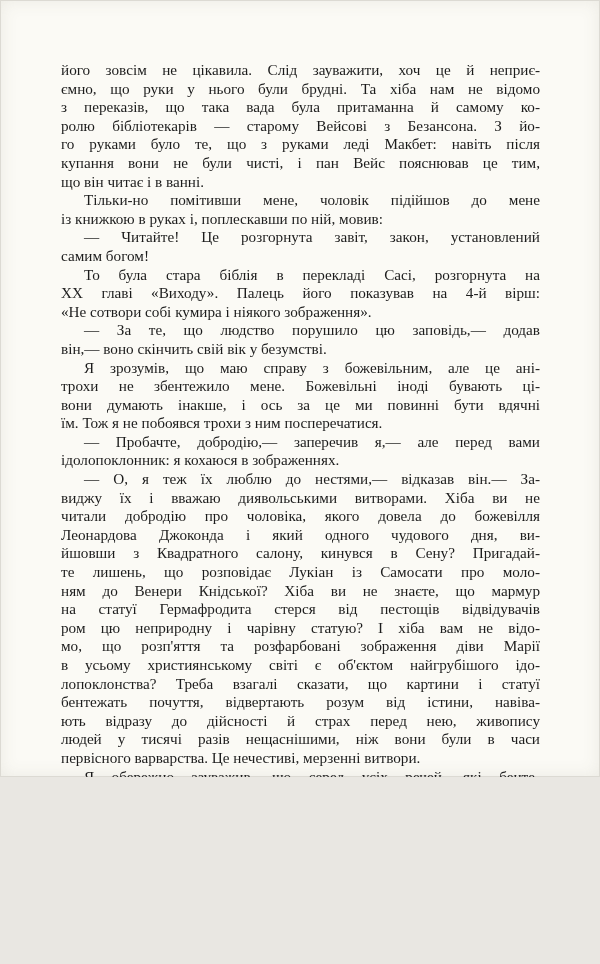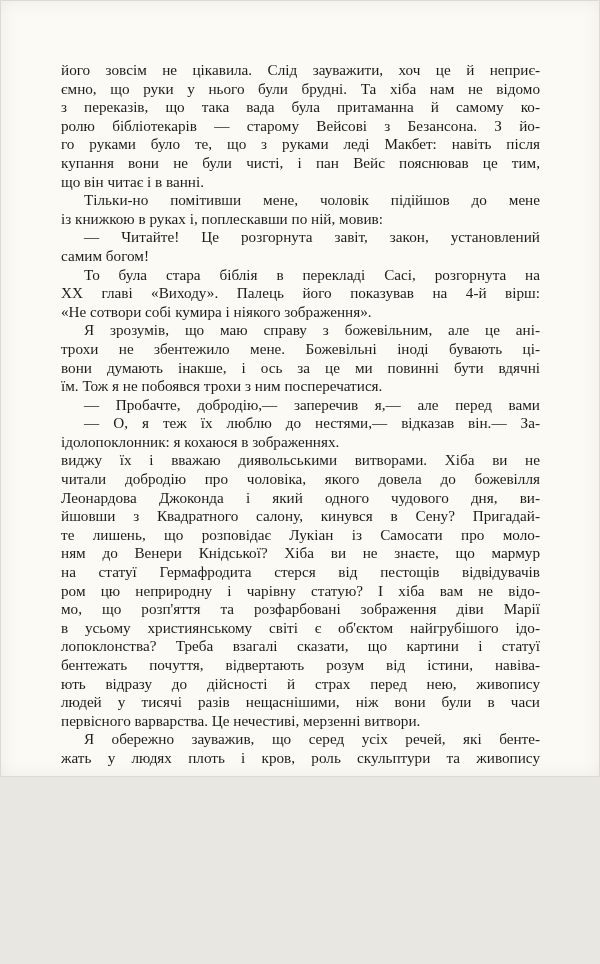--- a/index.html
+++ b/index.html
@@ -56,27 +56,29 @@
       <div class="line">го руками було те, що з руками леді Макбет: навіть після</div>
       <div class="line">купання вони не були чисті, і пан Вейс пояснював це тим,</div>
       <div class="line end">що він читає і в ванні.</div>
       <div class="line indent">Тільки-но помітивши мене, чоловік підійшов до мене</div>
       <div class="line end">із книжкою в руках і, поплескавши по ній, мовив:</div>
       <div class="line indent">— Читайте! Це розгорнута завіт, закон, установлений</div>
       <div class="line end">самим богом!</div>
       <div class="line indent">То була стара біблія в перекладі Сасі, розгорнута на</div>
       <div class="line">XX главі «Виходу». Палець його показував на 4-й вірш:</div>
       <div class="line end">«Не сотвори собі кумира і ніякого зображення».</div>
+      <div class="line indent">— За те, що людство порушило цю заповідь,— додав</div>
+      <div class="line end">він,— воно скінчить свій вік у безумстві.</div>
       <div class="line indent">Я зрозумів, що маю справу з божевільним, але це ані-</div>
       <div class="line">трохи не збентежило мене. Божевільні іноді бувають ці-</div>
       <div class="line">вони думають інакше, і ось за це ми повинні бути вдячні</div>
       <div class="line end">їм. Тож я не побоявся трохи з ним посперечатися.</div>
       <div class="line indent">— Пробачте, добродію,— заперечив я,— але перед вами</div>
+      <div class="line end">ідолопоклонник: я кохаюся в зображеннях.</div>
       <div class="line indent">— О, я теж їх люблю до нестями,— відказав він.— За-</div>
-      <div class="line end">ідолопоклонник: я кохаюся в зображеннях.</div>
       <div class="line">виджу їх і вважаю диявольськими витворами. Хіба ви не</div>
       <div class="line">читали добродію про чоловіка, якого довела до божевілля</div>
       <div class="line">Леонардова Джоконда і який одного чудового дня, ви-</div>
       <div class="line">йшовши з Квадратного салону, кинувся в Сену? Пригадай-</div>
       <div class="line">те лишень, що розповідає Лукіан із Самосати про моло-</div>
       <div class="line">ням до Венери Кнідської? Хіба ви не знаєте, що мармур</div>
       <div class="line">на статуї Гермафродита стерся від пестощів відвідувачів</div>
       <div class="line">ром цю неприродну і чарівну статую? І хіба вам не відо-</div>
       <div class="line">мо, що розп'яття та розфарбовані зображення діви Марії</div>
       <div class="line">в усьому християнському світі є об'єктом найгрубішого ідо-</div>

